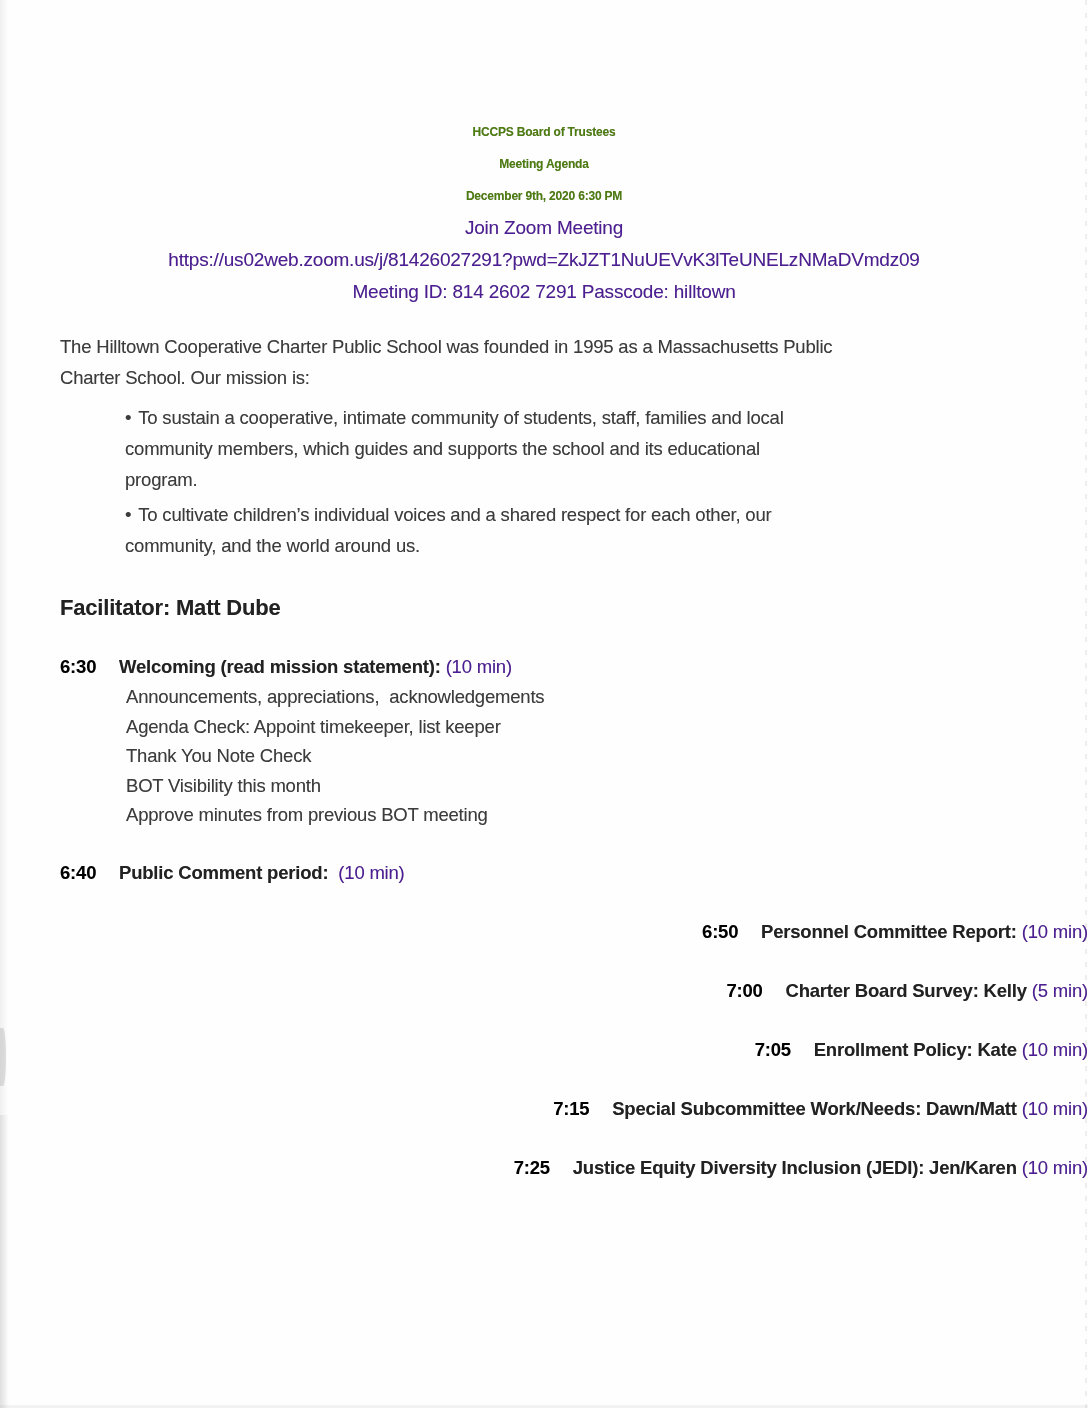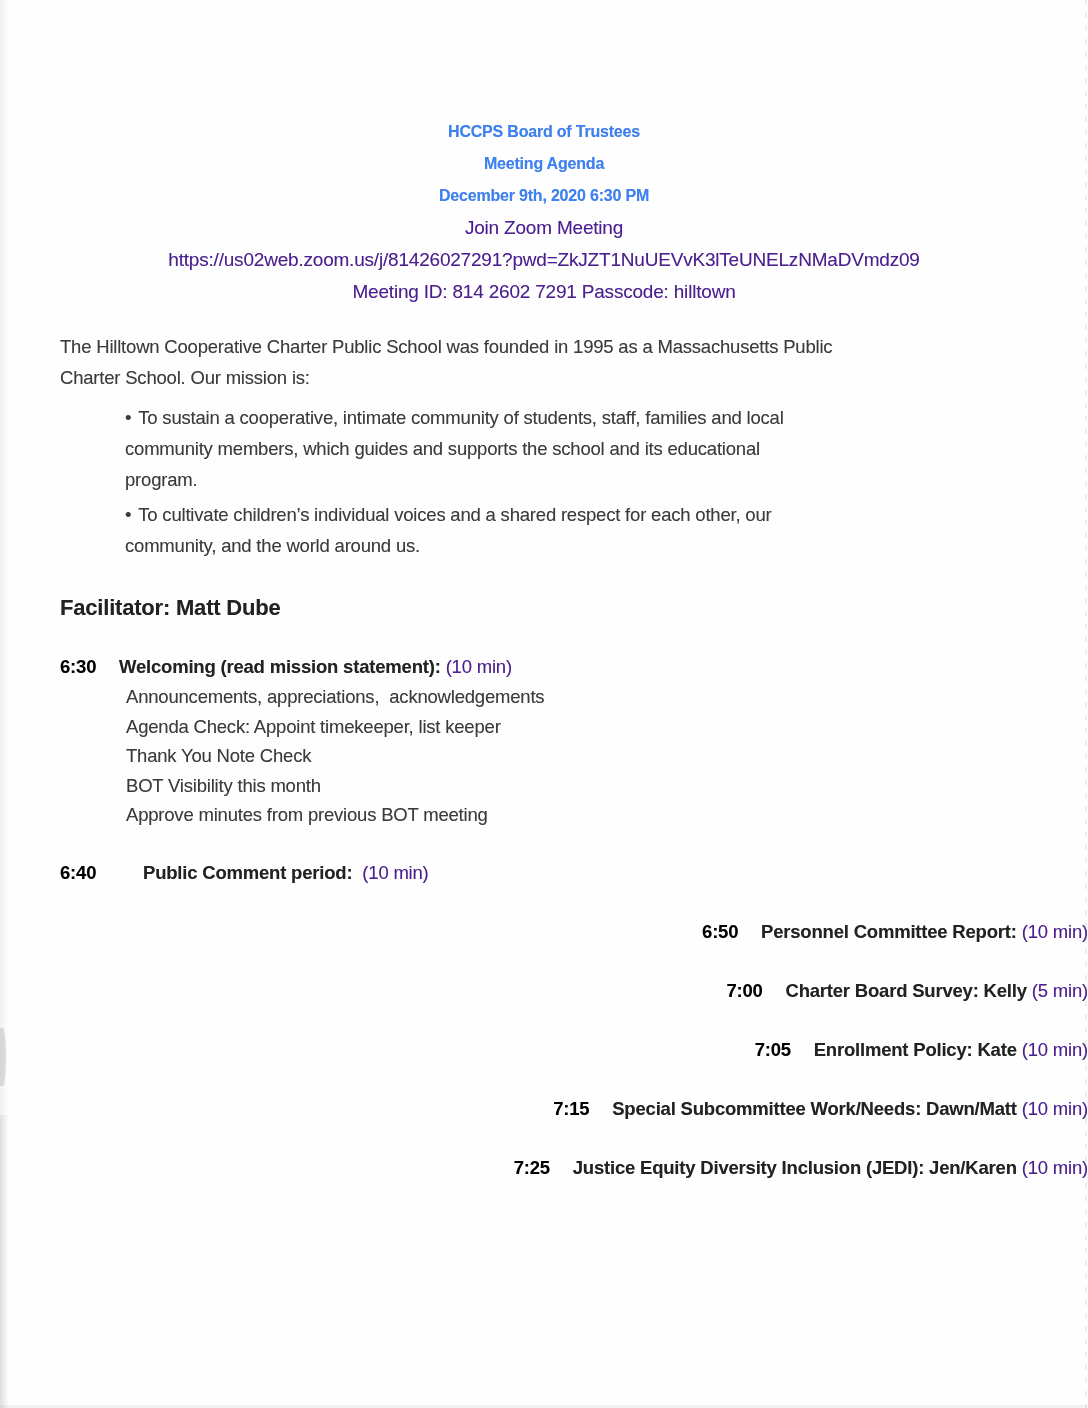--- a/index.html
+++ b/index.html
@@ -39,21 +39,21 @@
       rgba(140,140,140,0.0) 5px, rgba(140,140,140,0.0) 13px);
   }
   .scan-edge-bottom {
     position: absolute; left: 0; bottom: 0; width: 100%; height: 3px;
     background: rgba(190,190,190,0.18);
   }
 
   
   .doc-header { padding-top: 116px; text-align: center; }
   .doc-header .h-line { line-height: 32px; }
-  .h-bold { font-size: 16px; font-weight: bold; color: #3b82f6; }
+  .h-bold { font-size: 12px; font-weight: bold; color: #4d7c0f; }
   .h-reg  { font-size: 19px; color: #4c1d95; }
 
   
   .body-text { padding-left: 60px; font-size: 18.5px; }
   .line { line-height: 31px; white-space: nowrap; }
 
   .intro { margin-top: 23px; }
 
   .bullet-para { padding-left: 65px; }
   .bullet-para.b1 { margin-top: 8px; }
@@ -62,21 +62,21 @@
   .bullet-glyph { margin-right: 7px; }
 
   .facilitator {
     margin-top: 31px; line-height: 31px;
     font-weight: bold; color: #222; font-size: 22px;
     white-space: nowrap;
   }
 
   .agenda-item { display: flex; line-height: 31px; white-space: nowrap; }
   .agenda-item.first { margin-top: 28px; }
-  .agenda-item.gap-first { margin-top: 27px; gap: 24px; }
+  .agenda-item.gap-first { margin-top: 27px; }
   .agenda-item.gap { margin-top: 28px; justify-content: flex-end; }
   .agenda-time { width: 59px; font-weight: bold; color: #000000; flex: 0 0 auto; }
   .agenda-title { font-weight: bold; color: #222; }
   .agenda-duration { margin-left: 5px; color: #4c1d95; }
   .subitems { padding-left: 66px; }
   .subitem { line-height: 29.5px; white-space: nowrap; }
 </style>
 </head>
 <body>
 

